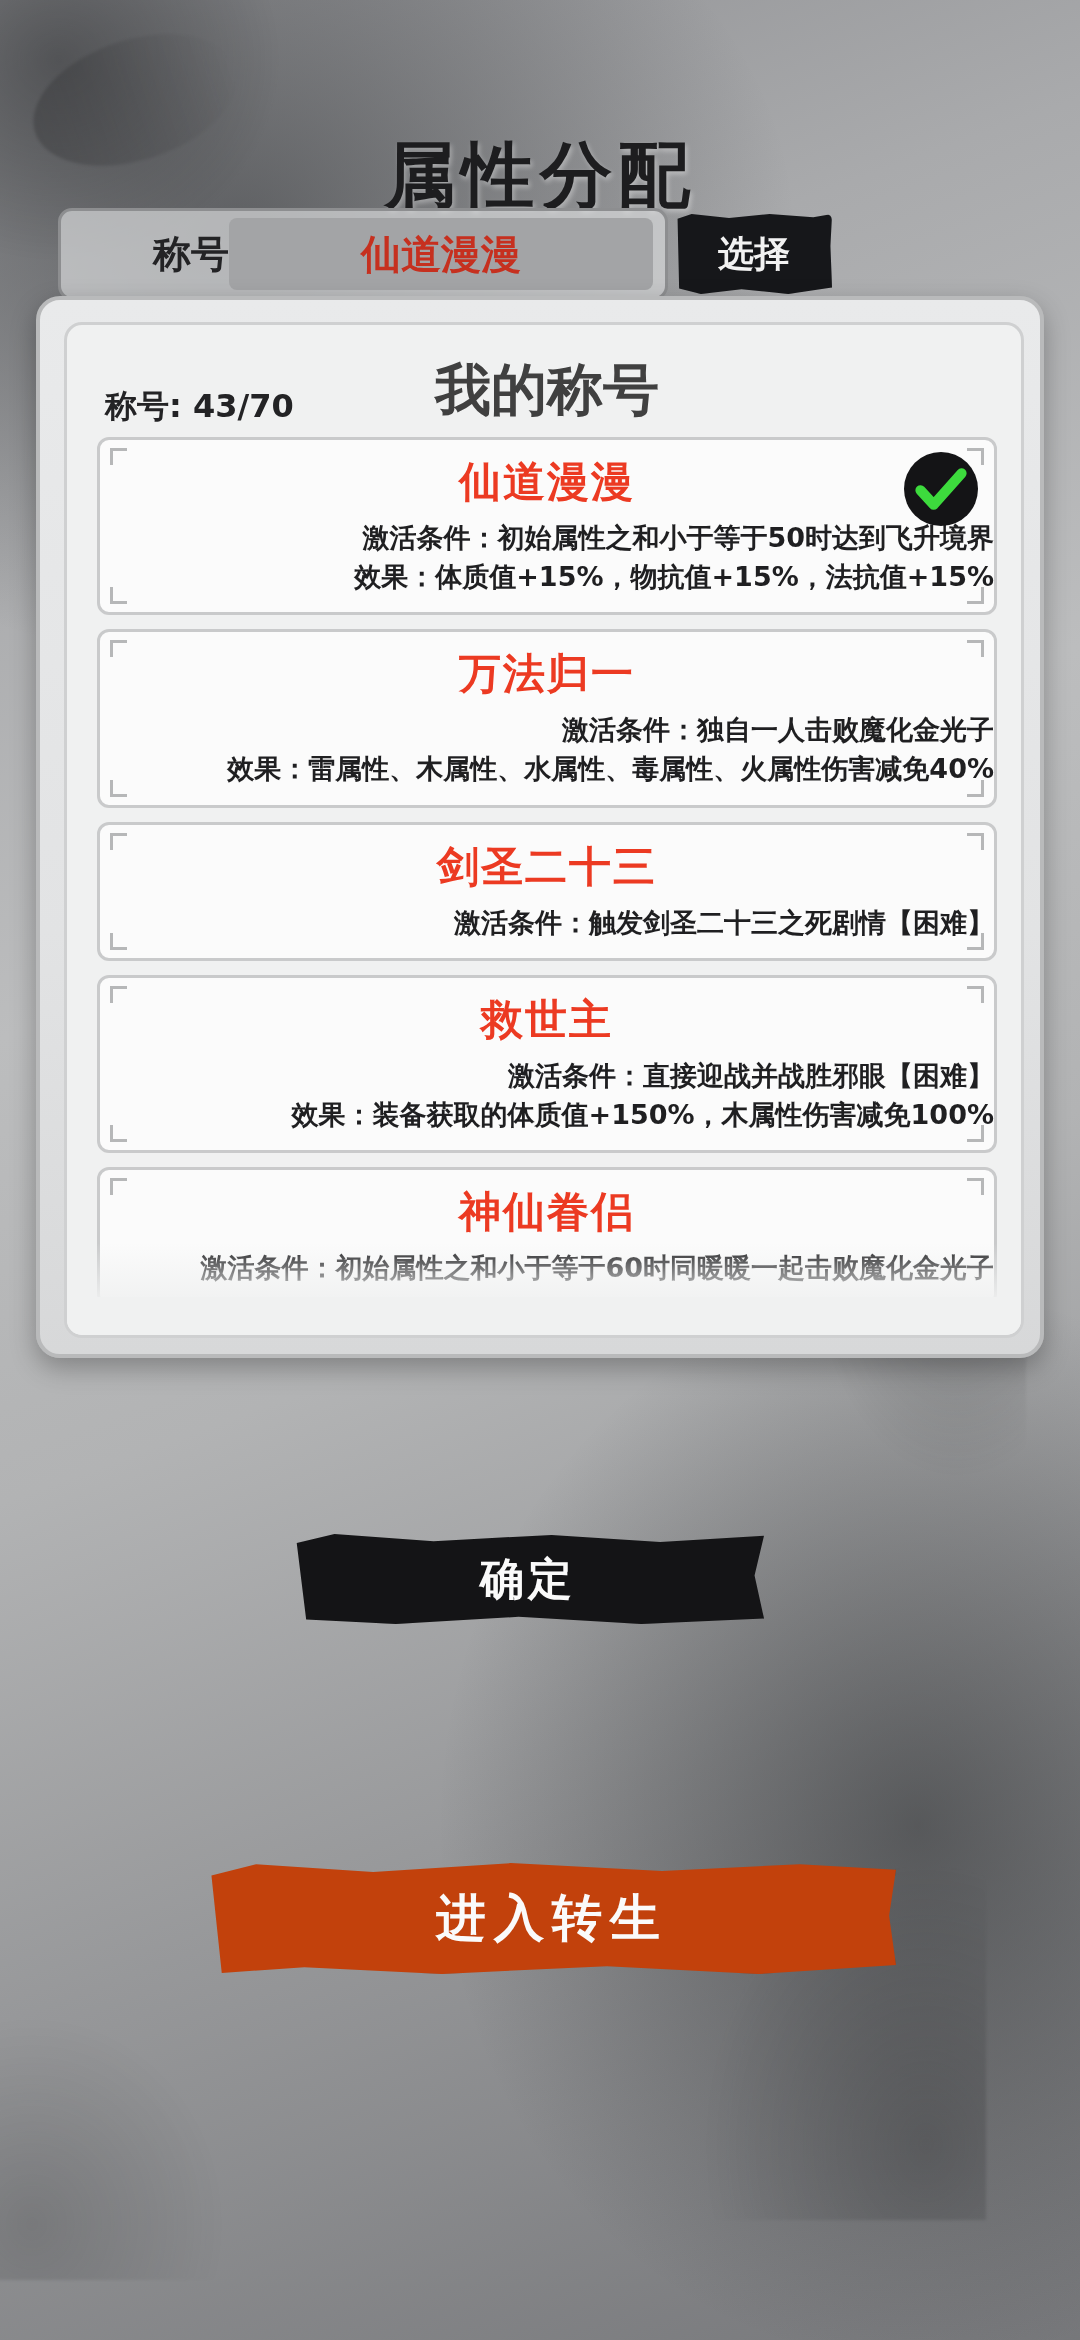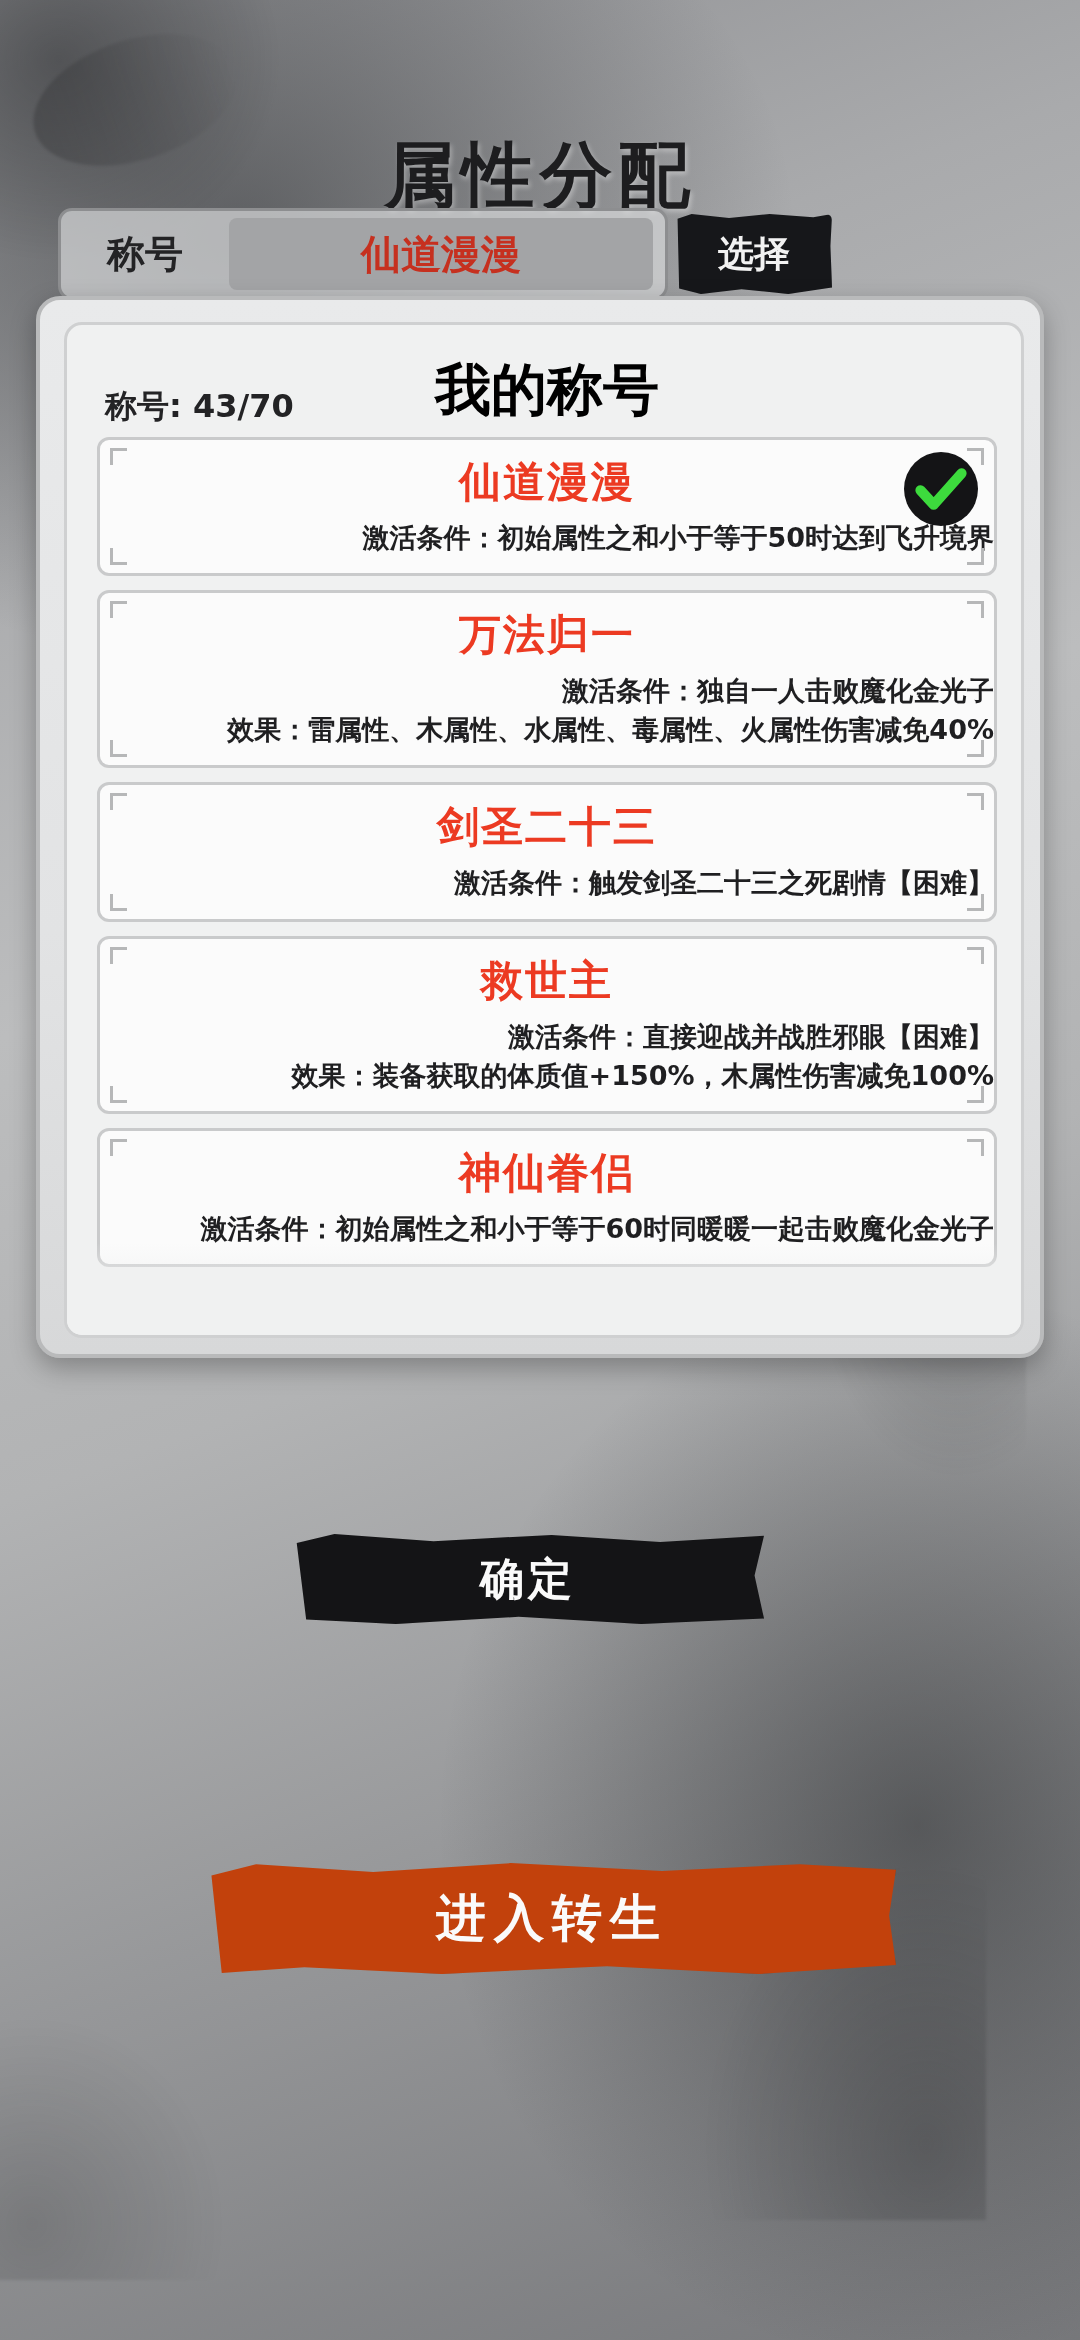--- a/index.html
+++ b/index.html
@@ -46,21 +46,21 @@
   
   .title-bar {
     position: absolute; left: 58px; top: 208px;
     width: 610px; height: 92px;
     background: rgba(214,215,216,0.72);
     border: 3px solid #8d8e90;
     border-radius: 14px;
     display: flex; align-items: center;
   }
   .title-bar-label {
-    width: 168px; text-align: center;
+    width: 168px; text-align: right;
     font-size: 38px; font-weight: 700; color: #232325;
   }
   .title-bar-value {
     flex: 1; height: 72px; margin-right: 12px;
     background: #a3a4a6;
     border-radius: 8px;
     display: flex; align-items: center; justify-content: center;
     font-size: 40px; font-weight: 700; color: #c6301f;
   }
   .select-btn {
@@ -87,21 +87,21 @@
     position: absolute; left: 24px; top: 22px;
     width: 960px; height: 1016px;
     background: #f0f1f1;
     border: 3px solid #cfd0d1;
     border-radius: 18px;
     overflow: hidden;
   }
   .panel-title {
     position: absolute; top: 28px; left: 0; width: 960px;
     text-align: center;
-    font-size: 56px; font-weight: 700; color: #000000;
+    font-size: 56px; font-weight: 700; color: #404040;
   }
   .count {
     position: absolute; left: 38px; top: 60px;
     font-size: 32px; font-weight: 700; color: #232325;
   }
 
   .list {
     position: absolute; left: 30px; top: 112px;
     width: 900px; height: 860px;
     overflow: hidden;
@@ -201,20 +201,21 @@
 
   <div class="panel">
     <div class="panel-inner">
       <div class="panel-title">我的称号</div>
       <div class="count">称号: 43/70</div>
 
       <div class="list" id="title-list">
           <div class="card">
             <div class="card-name">仙道漫漫</div>
             <div class="card-line">激活条件：初始属性之和小于等于50时达到飞升境界</div>
+            <div class="card-line">效果：体质值+15%，物抗值+15%，法抗值+15%</div>
             <div class="check">
               <svg viewBox="0 0 24 24">
                 <path d="M3.5 12.5 L9 18.5 L20.5 5.5" fill="none" stroke="#3ddb3d" stroke-width="4.2" stroke-linecap="round" stroke-linejoin="round"></path>
               </svg>
             </div>
             <div class="corner-b"></div>
           </div>
           <div class="card">
             <div class="card-name">万法归一</div>
             <div class="card-line">激活条件：独自一人击败魔化金光子</div>

